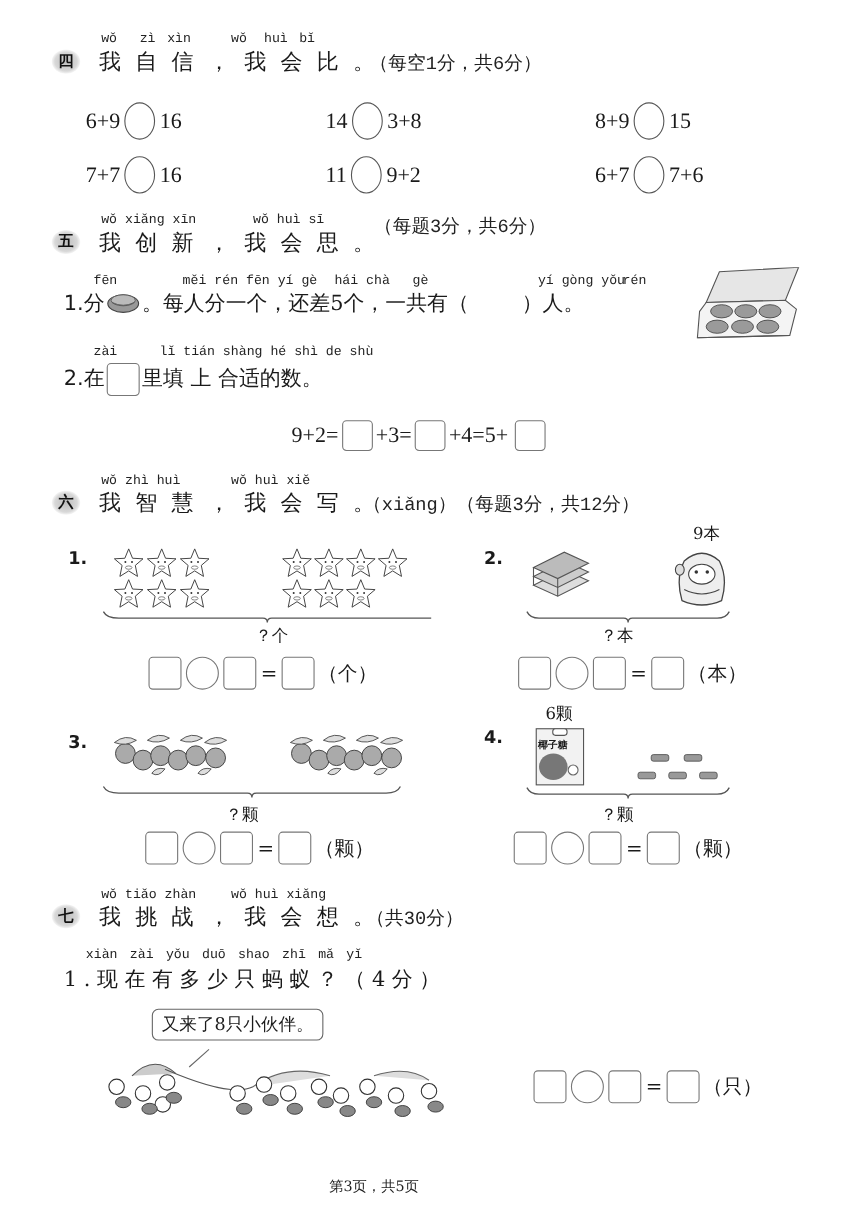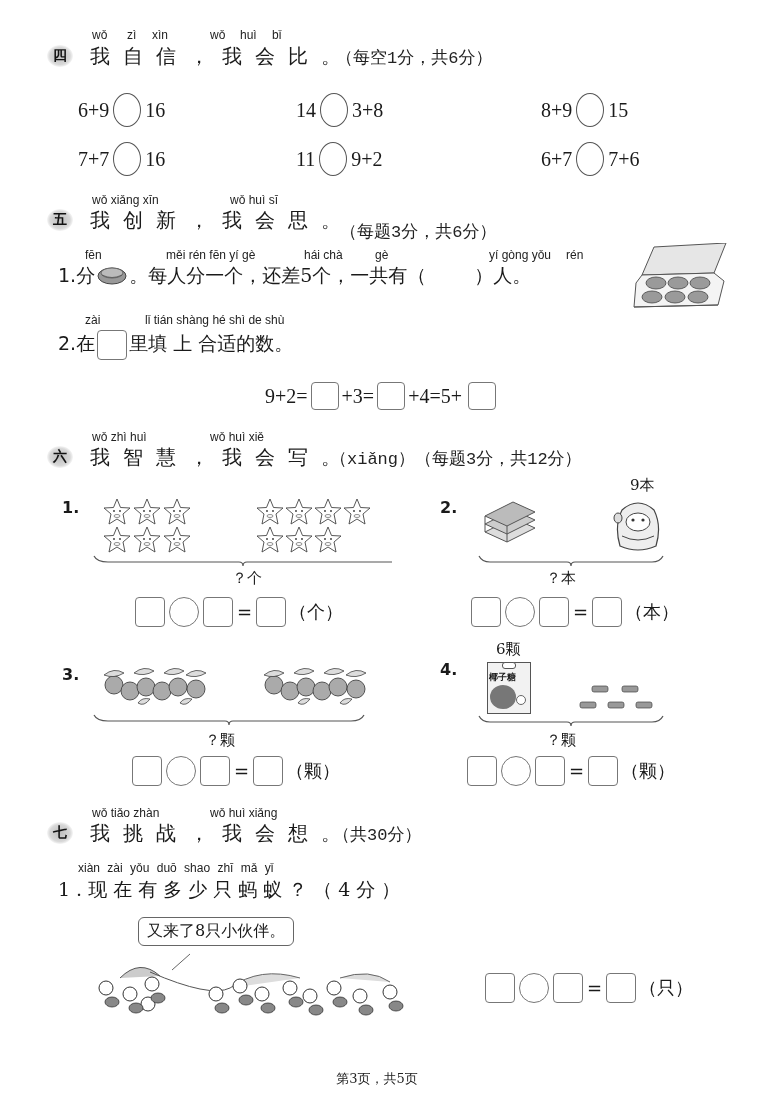--- a/index.html
+++ b/index.html
@@ -1,37 +1,37 @@
 <!DOCTYPE html>
 <html><head>
 <meta charset="utf-8">
 <style>
   html,body{margin:0;padding:0;background:#fff;}
   body{width:780px;height:1103px;position:relative;overflow:hidden;color:#1a1a1a;
        font-family:"DejaVu Serif",serif;}
   .abs{position:absolute;}
-  .py{position:absolute;font-family:Liberation Sans, sans-serif;font-size:12px;color:#222;white-space:nowrap;}
+  .py{position:absolute;font-family:Liberation Mono, monospace;font-size:12px;color:#222;white-space:nowrap;}
   .sec-badge{position:absolute;width:26px;height:22px;border-radius:50%;
      background:radial-gradient(ellipse at center,#bdbdbd 0%,#d8d8d8 55%,rgba(255,255,255,0) 75%);
      display:flex;align-items:center;justify-content:center;font-family:"DejaVu Sans",sans-serif;
      font-weight:bold;font-size:14px;color:#111;}
   .sec-title{position:absolute;white-space:nowrap;font-family:"DejaVu Sans",sans-serif;font-weight:normal;font-size:20px;}
   .sec-title span.w{display:inline-block;margin-right:13px;}
   .score{position:absolute;white-space:nowrap;font-family:Liberation Mono, monospace;font-size:17px;color:#222;}
   .cmp{position:absolute;display:flex;align-items:center;font-family:"Liberation Serif",serif;font-size:20px;}
   .oval{display:inline-block;width:26px;height:32px;border:1.3px solid #555;border-radius:50%;margin:0 4px;}
   .q-text{position:absolute;white-space:nowrap;font-family:"DejaVu Serif",serif;font-size:19px;}
   .num-label{position:absolute;font-family:"DejaVu Sans",sans-serif;font-size:16px;font-weight:bold;}
   .box{display:inline-block;width:28px;height:28px;border:1.4px solid #777;border-radius:4px;background:#fff;vertical-align:middle;}
   .circ{display:inline-block;width:28px;height:28px;border:1.4px solid #777;border-radius:50%;vertical-align:middle;margin:0 4px;}
   .eqrow{position:absolute;display:flex;align-items:center;font-family:"DejaVu Serif",serif;font-size:18px;white-space:nowrap;}
   .eqrow .eq{margin:0 4px;}
   .brace{position:absolute;height:14px;}
   .qlabel{position:absolute;font-family:"DejaVu Serif",serif;font-size:15px;white-space:nowrap;}
-  .footer{position:absolute;left:0;width:680px;top:1070px;text-align:center;font-family:"DejaVu Serif",serif;font-size:13px;color:#222;padding-left:37px;}
+  .footer{position:absolute;left:0;width:680px;top:1070px;text-align:center;font-family:"DejaVu Serif",serif;font-size:13px;color:#222;}
   .bubble{position:absolute;border:1.3px solid #666;border-radius:6px;background:#fff;padding:3px 8px;
      font-family:"DejaVu Serif",serif;font-size:16px;white-space:nowrap;}
   .math-line{position:absolute;display:flex;align-items:center;font-family:"Liberation Serif",serif;font-size:20px;white-space:nowrap;}
   .math-line .box{width:26px;height:26px;margin:0 3px;}
 </style>
 </head>
 <body>
 
 <div class="py" style="left:92px;top:28px;">wǒ</div>
 <div class="py" style="left:127px;top:28px;">zì</div>
@@ -76,21 +76,21 @@
   <span class="oval"></span>
   <span>7+6</span>
 </div>
 
 <div class="py" style="left:92px;top:193px;">wǒ xiǎng xīn</div>
 <div class="py" style="left:230px;top:193px;">wǒ huì sī</div>
 <div class="sec-badge" style="left:47px;top:209px;">五</div>
 <div class="sec-title" style="left:90px;top:207px;">
   <span class="w">我</span><span class="w">创</span><span class="w">新</span><span class="w">，</span><span class="w">我</span><span class="w">会</span><span class="w">思</span><span class="w">。</span>
 </div>
-<div class="score" style="left:340px;top:220px;">（每题3分，共6分）</div>
+<div class="score" style="left:340px;top:194px;">（每题3分，共6分）</div>
 
 <div class="py" style="left:85px;top:248px;text-align:center;">fēn</div>
 <div class="py" style="left:166px;top:248px;text-align:center;">měi rén fēn yí gè</div>
 <div class="py" style="left:304px;top:248px;">hái chà</div>
 <div class="py" style="left:375px;top:248px;">gè</div>
 <div class="py" style="left:445px;top:248px;margin-left:44px;">yí gòng yǒu</div>
 <div class="py" style="left:566px;top:248px;">rén</div>
 
 <div class="q-text" style="left:58px;top:263px;">
   <span style="font-family:'DejaVu Sans',sans-serif;">1.</span><span>分</span><span style="display:inline-block;vertical-align:middle;margin:0 1px;">

